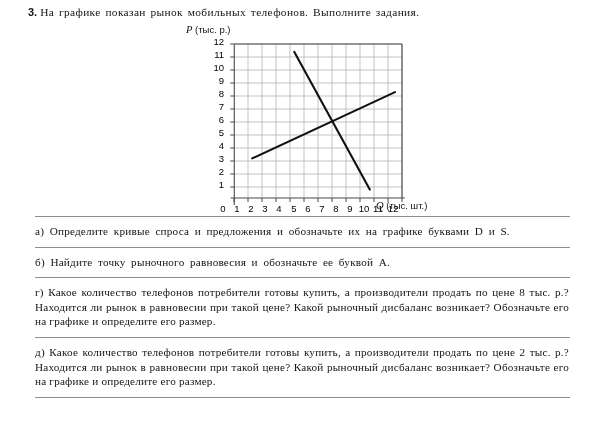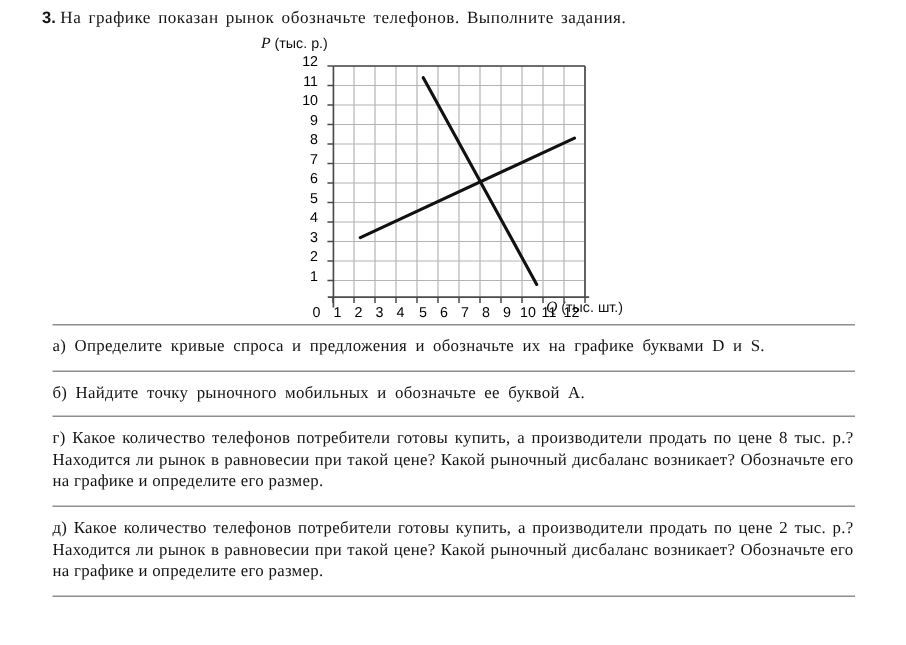--- a/index.html
+++ b/index.html
@@ -33,21 +33,21 @@
     margin-right: 3px;
   }
   .task-title {
     letter-spacing: 0.35px;
     word-spacing: 1.6px;
   }
 
   
   .chart-area {
     position: absolute;
-    left: 0;
+    left: 12px;
     top: 22px;
     width: 484px;
     height: 194px;
   }
   .axis-label {
     position: absolute;
     font-family: "Liberation Sans", sans-serif;
     font-size: 9.5px;
     color: #111;
     white-space: nowrap;
@@ -103,21 +103,21 @@
     line-height: 14.6px;
     text-align: justify;
     letter-spacing: 0.2px;
   }
   .q-text.nowrapish { word-spacing: 2.6px; white-space: nowrap; }
 </style>
 </head>
 <body>
 
 <div class="task-heading">
-  <span class="task-number">3.</span><span class="task-title">На графике показан рынок обозначьте телефонов. Выполните задания.</span>
+  <span class="task-number">3.</span><span class="task-title">На графике показан рынок мобильных телефонов. Выполните задания.</span>
 </div>
 
 <div class="chart-area">
 
   <div class="axis-label" id="y-axis-title">
     <span class="sym">P</span>
     <span>(тыс. р.)</span>
   </div>
 
   <div class="axis-label" id="x-axis-title">
@@ -223,21 +223,21 @@
 
 <div class="questions">
 
   <div class="q-block">
     <div class="sep"></div>
     <div class="q-text nowrapish">а) Определите кривые спроса и предложения и обозначьте их на графике буквами D и S.</div>
   </div>
 
   <div class="q-block">
     <div class="sep"></div>
-    <div class="q-text nowrapish">б) Найдите точку рыночного мобильных и обозначьте ее буквой A.</div>
+    <div class="q-text nowrapish">б) Найдите точку рыночного равновесия и обозначьте ее буквой A.</div>
   </div>
 
 
   <div class="q-block">
     <div class="sep"></div>
     <div class="q-text">г) Какое количество телефонов потребители готовы купить, а производители продать по цене 8 тыс. р.? Находится ли рынок в равновесии при такой цене? Какой рыночный дисбаланс возникает? Обозначьте его на графике и определите его размер.</div>
   </div>
 
   <div class="q-block">
     <div class="sep"></div>

